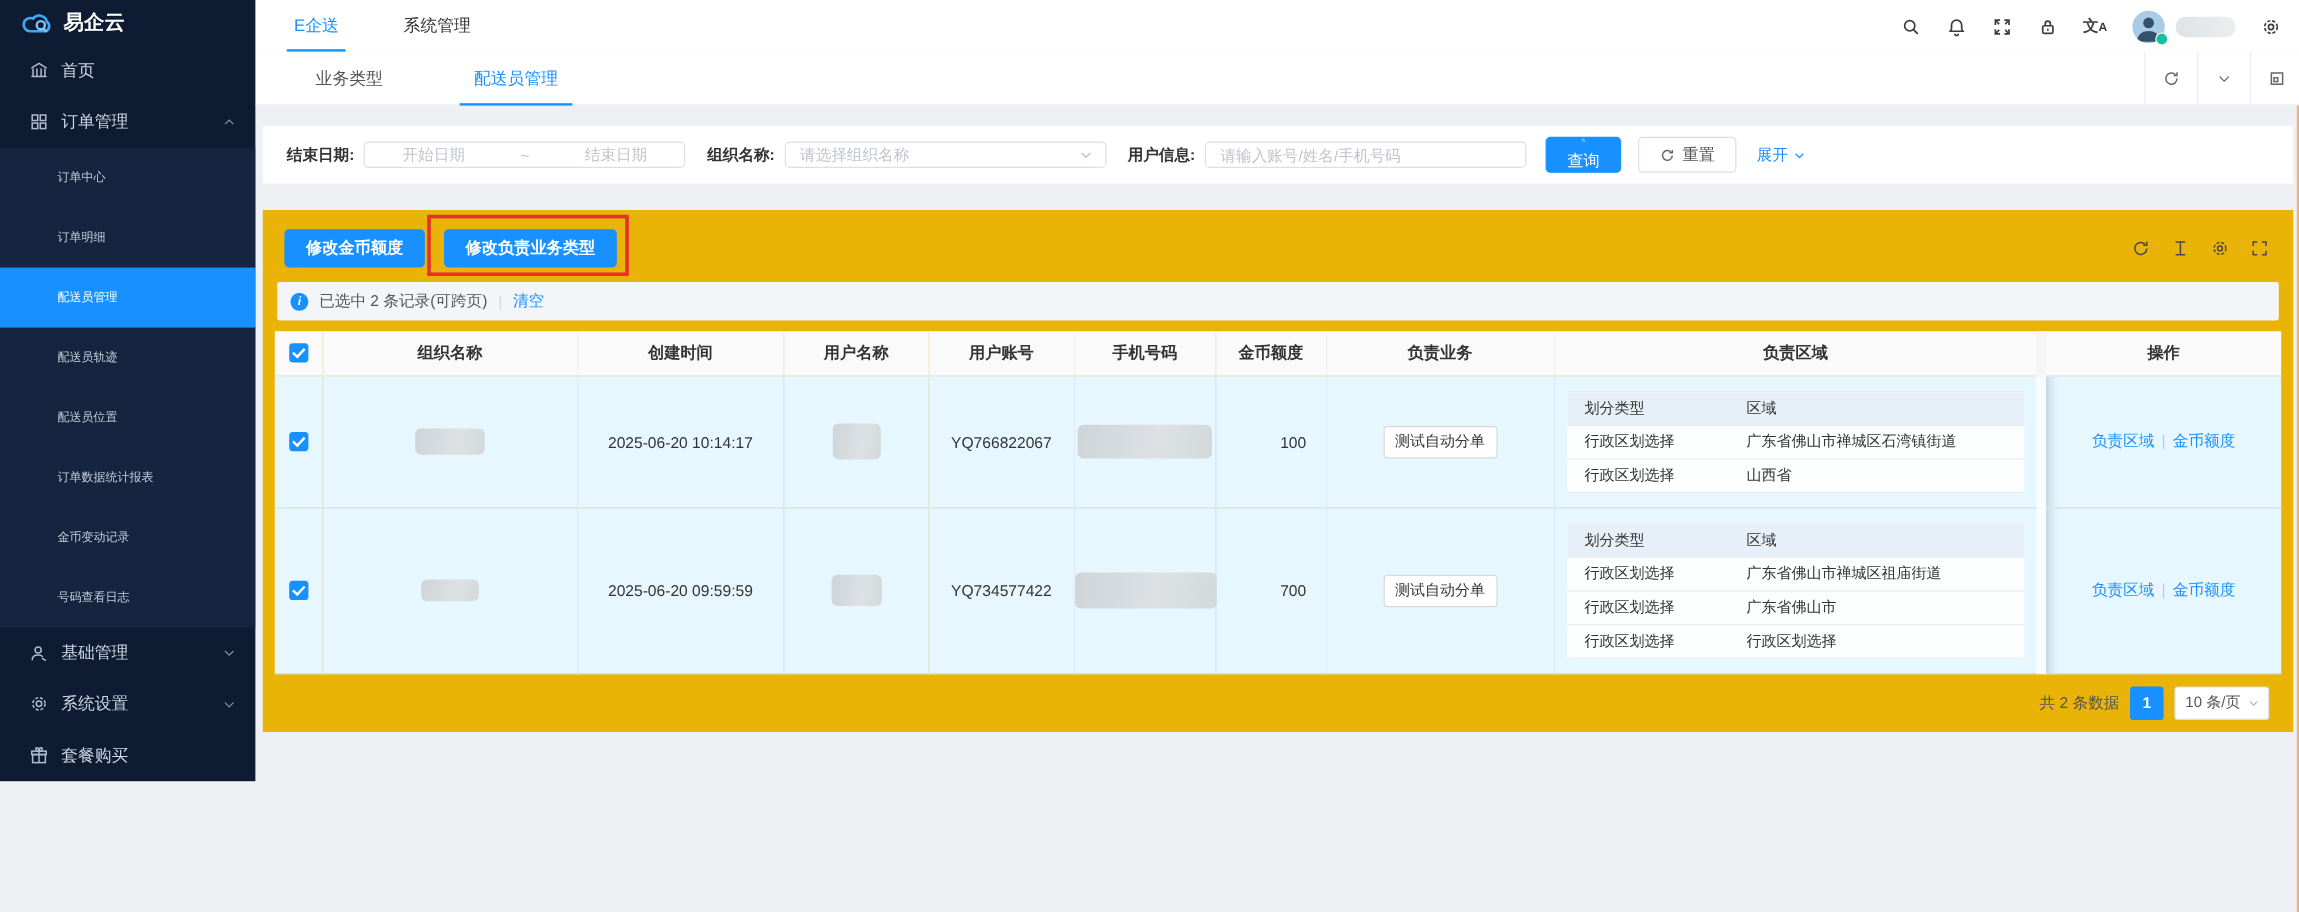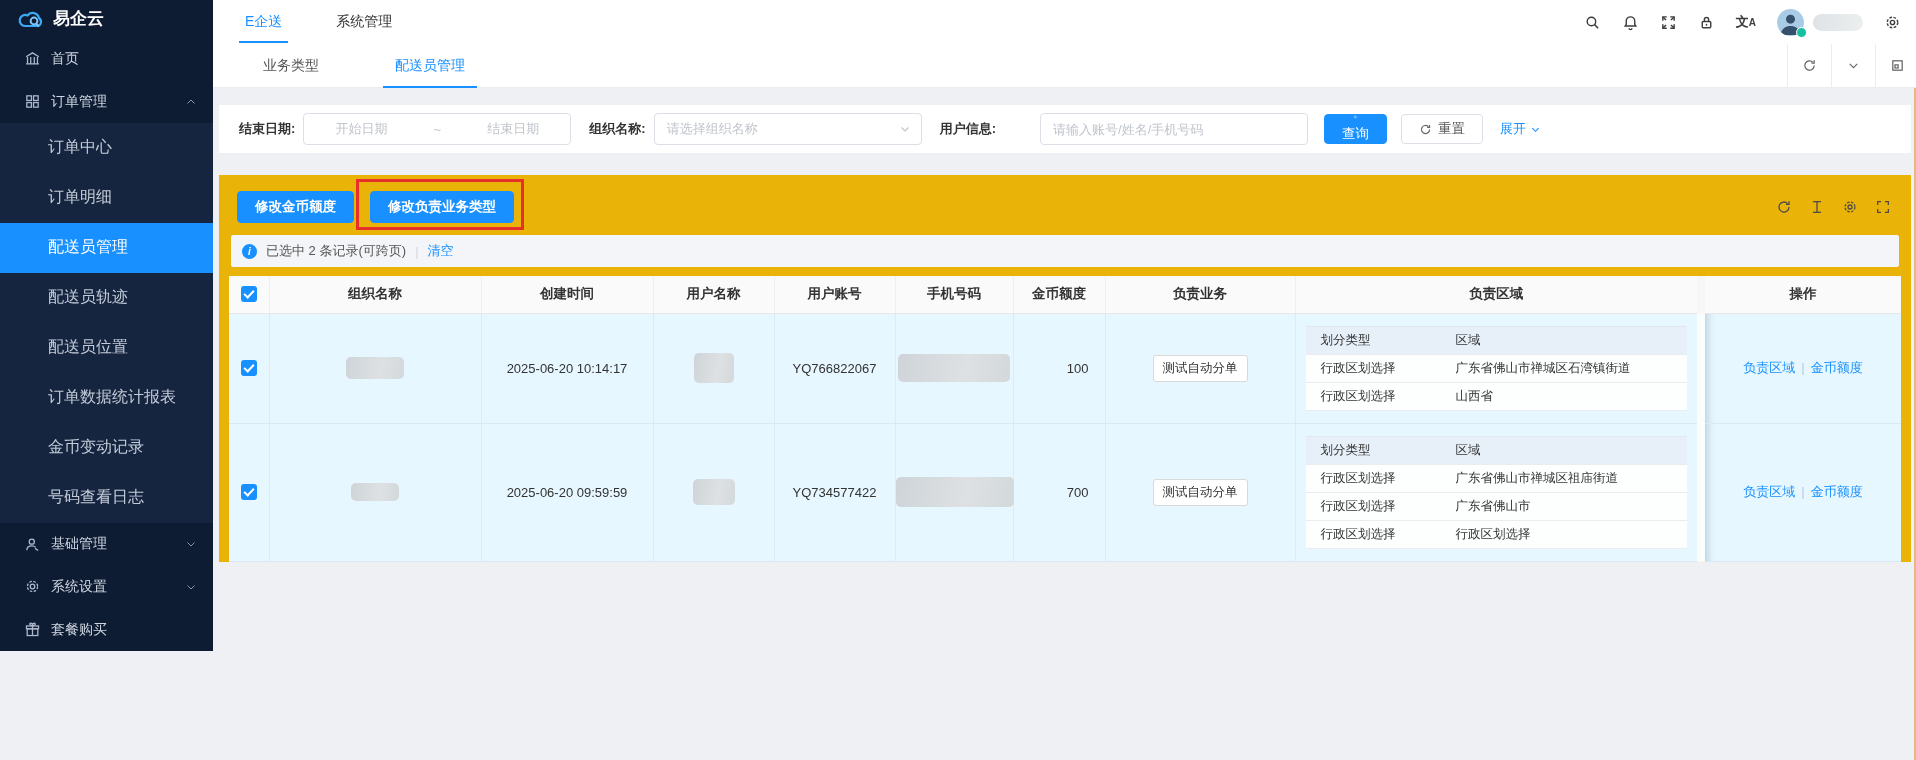--- a/index.html
+++ b/index.html
@@ -6,21 +6,21 @@
   html,body { width:1916px; height:760px; overflow:hidden; }
   body { font-family:"Liberation Sans","DejaVu Sans",sans-serif; font-size:13px; color:#333; display:flex; background:#eef0f4; }
   svg { display:block; }
 
   
   .sidebar { width:213px; min-width:213px; height:651px; background:#0d1b33; color:#cfd6e0; display:flex; flex-direction:column; }
   .logo { height:44px; display:flex; align-items:center; gap:9px; padding-left:18px; color:#fff; font-size:17px; font-weight:bold; }
   .nav-item { height:50px; display:flex; align-items:center; gap:10px; padding:0 16px 0 24px; font-size:14px; cursor:pointer; color:#ced5e0; }
   .nav-item .chev { margin-left:auto; color:#8a93a6; }
   .sub-group { background:#16253f; }
-  .sub-item { height:50px; display:flex; align-items:center; padding-left:48px; font-size:16px; color:#c3cbd8; cursor:pointer; }
+  .sub-item { height:50px; display:flex; align-items:center; padding-left:48px; font-size:10px; color:#c3cbd8; cursor:pointer; }
   .sub-item.active { background:#1890ff; color:#fff; }
   .nav-ico { width:17px; height:17px; color:#aeb9cb; }
 
   
   .main { flex:1; display:flex; flex-direction:column; position:relative; }
 
   .topbar { height:44px; background:#fff; display:flex; align-items:stretch; padding:0 18px 0 26px; }
   .toptab { display:flex; align-items:center; padding:0 6px; margin-right:42px; font-size:14px; color:#333; position:relative; cursor:pointer;text-align:center; }
   .toptab.active { color:#1890ff; }
   .toptab.active::after { content:""; position:absolute; left:0; right:0; bottom:1px; height:2px; background:#1890ff; }
@@ -37,25 +37,25 @@
   .subtab.active { color:#1890ff; }
   .subtab.active::after { content:""; position:absolute; left:14px; right:14px; bottom:-1px; height:2px; background:#1890ff; }
   .sub-controls { margin-left:auto; display:flex; align-items:stretch; }
   .sub-ctl { width:44px; display:flex; align-items:center; justify-content:center; border-left:1px solid #ececec; color:#666; cursor:pointer; }
 
   .content { flex:1; background:#eef0f4; padding:17px 8px 0 6px; overflow:hidden; }
 
   
   .filter-card { background:#fff; height:48px; display:flex; align-items:center; padding:0 20px; }
   .f-label { color:#333; margin-right:8px; white-space:nowrap; font-weight:bold; font-size:13px; }
-  .f-box { height:32px; border:1px solid #dcdfe6; border-radius:4px; background:#fff; display:flex; align-items:center; }
+  .f-box { height:22px; border:1px solid #dcdfe6; border-radius:4px; background:#fff; display:flex; align-items:center; }
   .placeholder { color:#c0c4cc; }
   .date-range { width:268px; justify-content:space-around; padding:0 8px; }
   .org-select { width:268px; padding:0 10px 0 12px; justify-content:space-between; margin-right:0; cursor:pointer; }
-  .user-input { width:268px; padding:0 12px;margin-left:36px; }
+  .user-input { width:268px; padding:0 12px; }
   .user-input input { border:none; outline:none; width:100%; font-size:13px; font-family:inherit; color:#333; }
   .user-input input::placeholder { color:#c0c4cc; }
   .gap18 { margin-left:18px; }
   .btn { height:30px; border-radius:4px; display:inline-flex; align-items:center; gap:6px; padding:0 17px; font-size:13.5px; cursor:pointer; white-space:nowrap; }
   .btn-primary { background:#1890ff; color:#fff; border:1px solid #1890ff; }
   .btn-plain { background:#fff; color:#555; border:1px solid #dcdfe6; }
   .expand-link { color:#1890ff; display:flex; align-items:center; gap:4px; margin-left:17px; cursor:pointer; }
 
   
   .table-card { background:#eab308; margin-top:22px; padding:14px 10px 0 10px; position:relative; }
@@ -450,15 +450,25 @@
             </td>
             <td class="op-td">
               <span class="op-links">
                 <span class="link">负责区域</span><span class="op-sep">|</span><span class="link">金币额度</span>
               </span>
             </td>
           </tr>
         </tbody>
       </table>
 
+      <div class="pager">
+        <span>共 2 条数据</span>
+        <span class="page-num">1</span>
+        <span class="page-size">
+          <span>10 条/页</span>
+          <svg width="10" height="10" viewBox="0 0 24 24" fill="none" stroke="#b5b9c0" stroke-width="2.6">
+              <polyline points="5,9 12,16 19,9"></polyline>
+            </svg>
+        </span>
+      </div>
     </div>
   </div>
 </div>
 
 </body></html>

